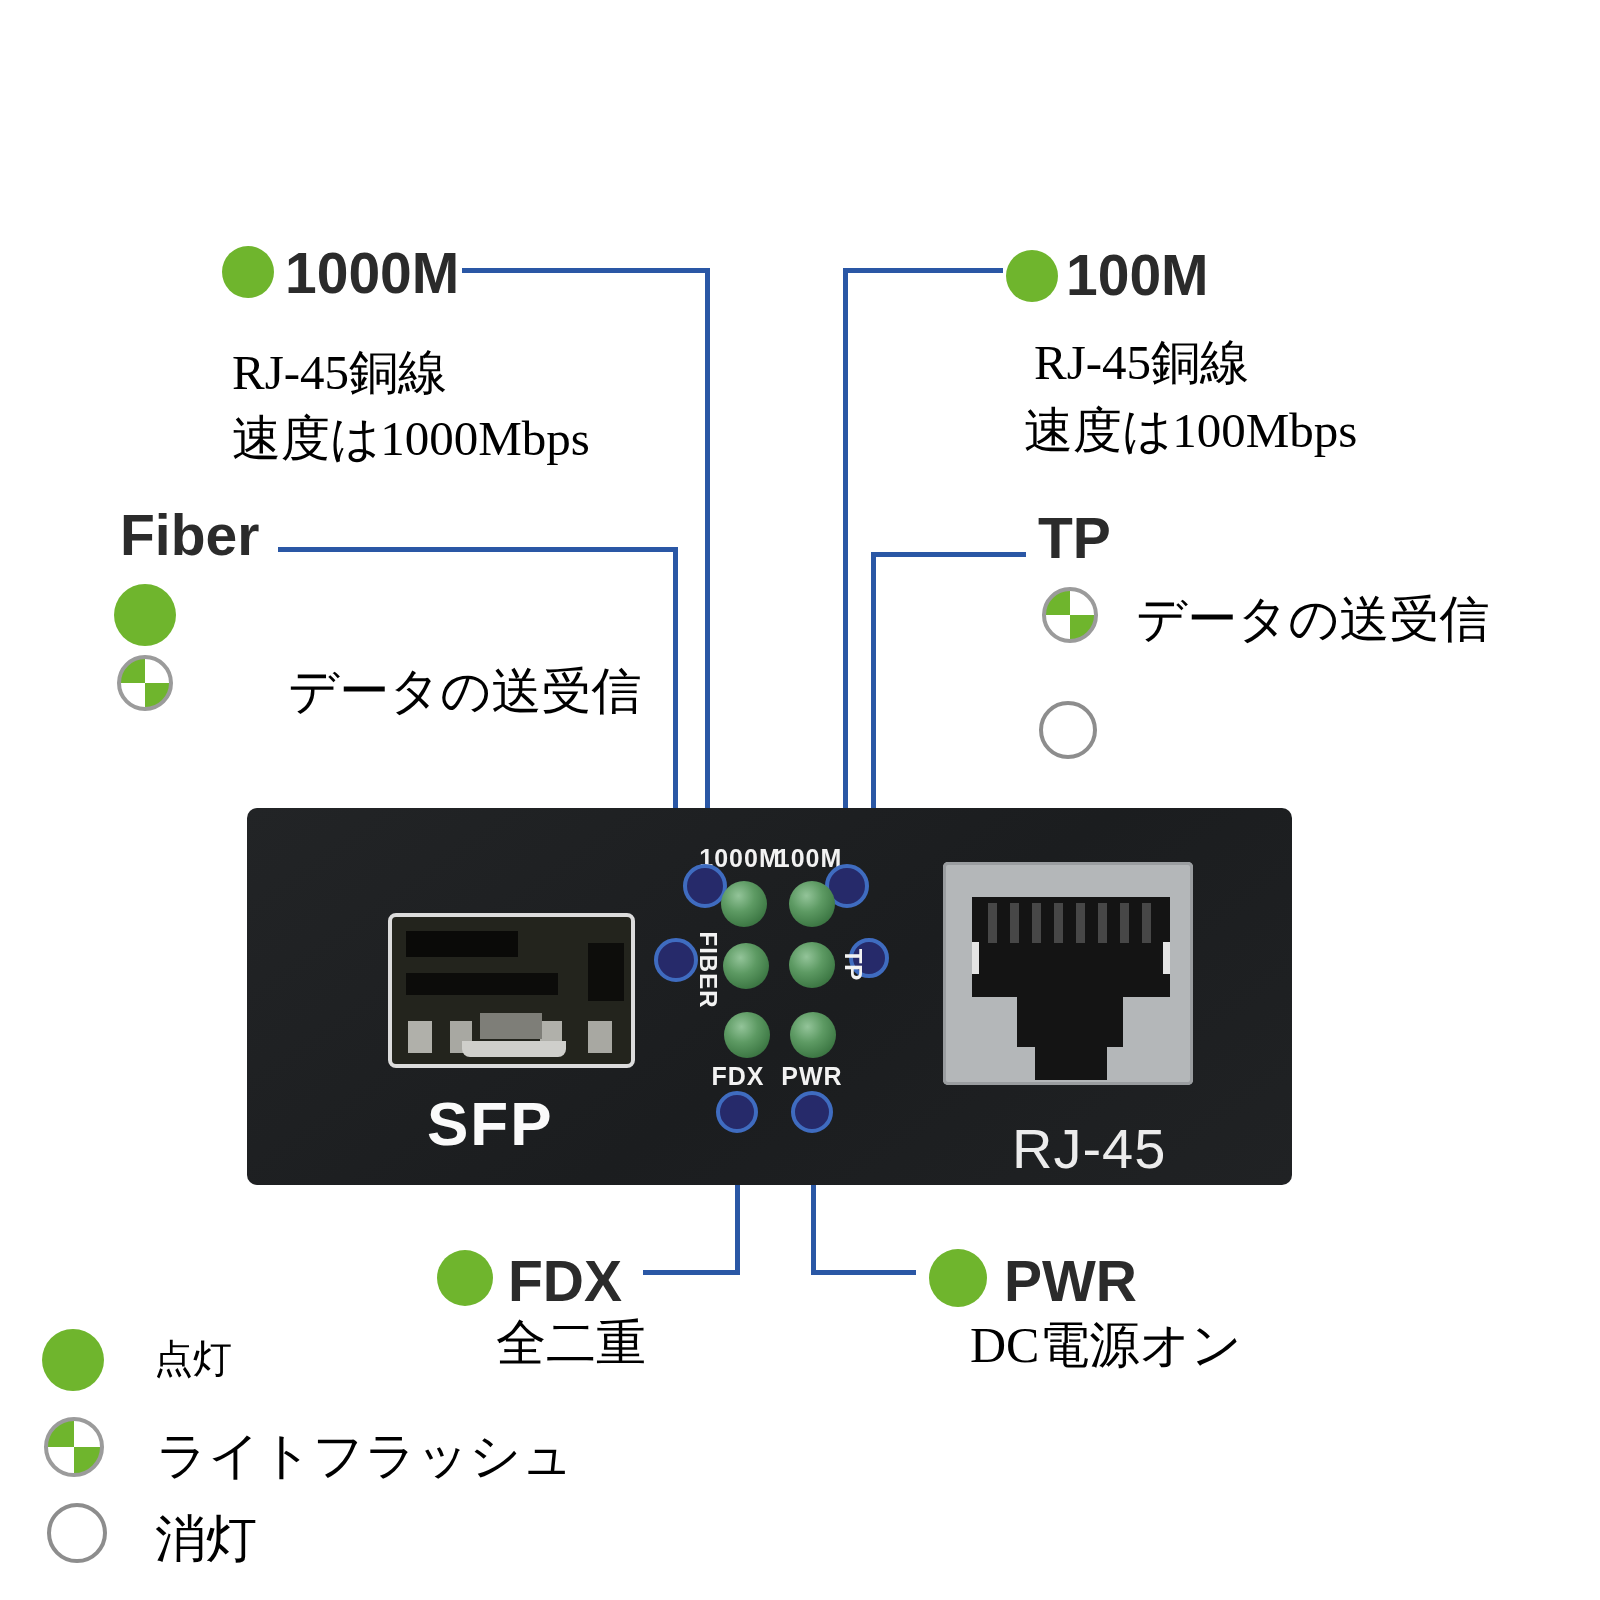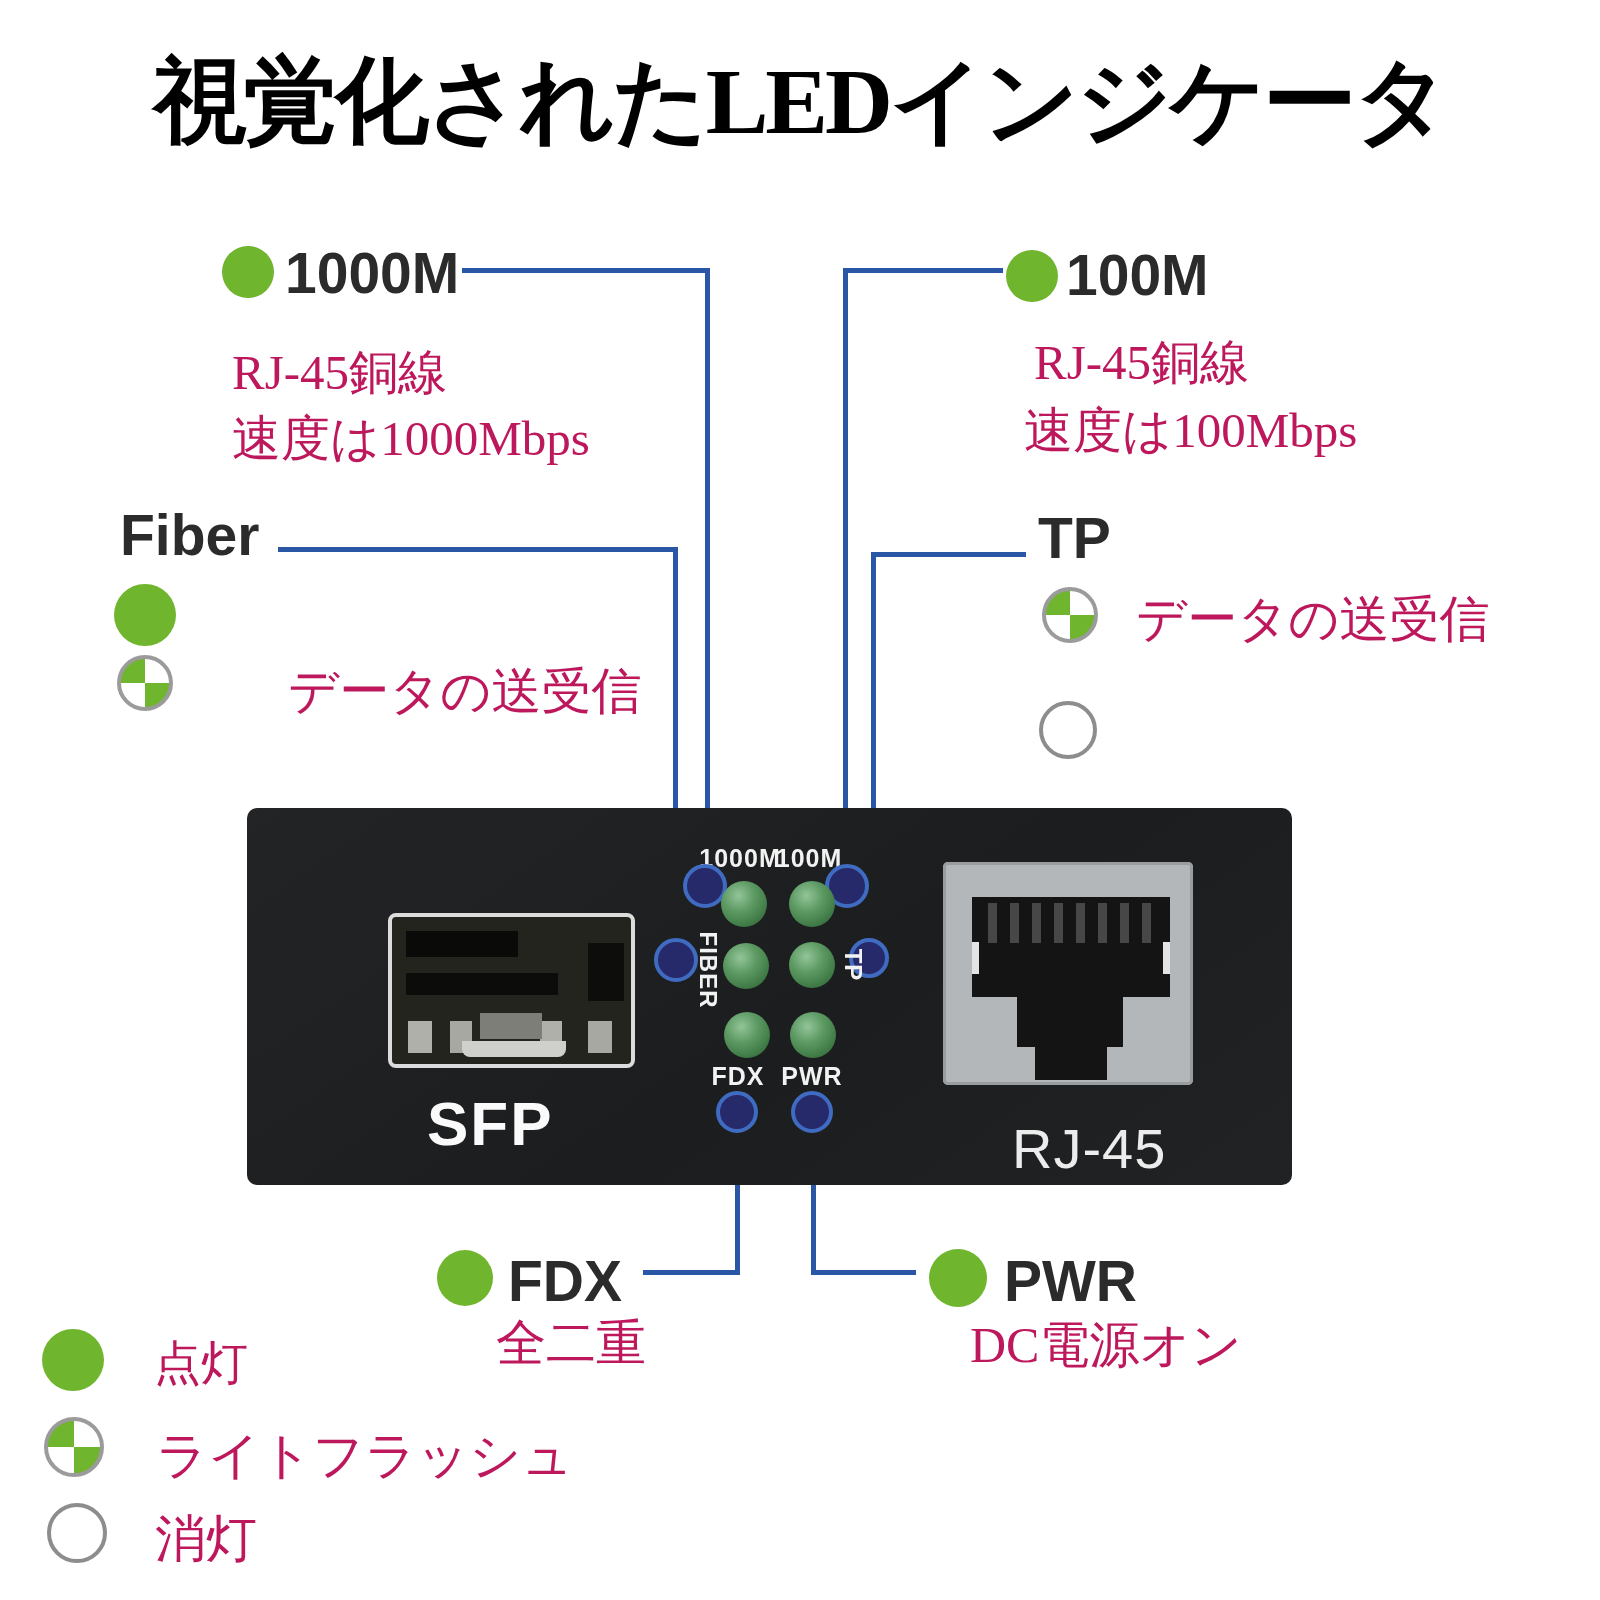--- a/index.html
+++ b/index.html
@@ -2,21 +2,21 @@
 <html><head>
 <meta charset="utf-8">
 <style>
   html,body{margin:0;padding:0;background:#fff;}
   .canvas{position:relative;width:1600px;height:1600px;background:#ffffff;overflow:hidden;
           font-family:"Liberation Sans",sans-serif;}
   .abs{position:absolute;}
   .title{width:100%;text-align:center;font-family:"Liberation Serif","DejaVu Serif",serif;
          font-weight:700;font-size:94px;color:#000;letter-spacing:-3px;white-space:nowrap;}
   .callout-label{font-weight:700;font-size:57px;color:#2b2b2b;white-space:nowrap;}
-  .serif-text{font-family:"Liberation Serif","DejaVu Serif",serif;font-size:49px;color:#be185d;white-space:nowrap;}
+  .serif-text{font-family:"Liberation Serif","DejaVu Serif",serif;font-size:49px;color:#000000;white-space:nowrap;}
   .line{background:#2a57a5;}
   .dot{border-radius:50%;}
   .dot-on{background:#6fb52d;}
   .dot-flash{background:conic-gradient(#ffffff 0 25%, #6fb52d 25% 50%, #ffffff 50% 75%, #6fb52d 75% 100%);
              border:4px solid #9b9b9b;}
   .dot-off{background:#ffffff;border:4px solid #8d8d8d;}
   .device{background:linear-gradient(145deg,#222426 0%,#1b1d1f 55%,#202224 100%);border-radius:10px;}
   .marker{border-radius:50%;background:#262a6a;border:4px solid #3f6cc0;box-sizing:border-box;}
   .led{border-radius:50%;background:radial-gradient(circle at 38% 32%, #93c499 0%, #5d9a63 38%, #3f7a46 72%, #2d5a34 100%);}
   .dev-label{color:#f2f2f2;font-weight:700;font-size:25px;letter-spacing:1px;white-space:nowrap;}
@@ -28,21 +28,20 @@
   .jack{background:#141414;}
   .pin{background:#474747;}
   .latch{background:#e4e4e4;}
   .rj-text{color:#ececec;font-size:56px;letter-spacing:1px;}
 </style>
 </head>
 <body>
 
 <div class="canvas">
 
-  <div class="abs title" style="top:38px;left:0;">視覚化されたLEDインジケータ</div>
 
   <div class="abs line" style="left:462px;top:268px;width:248px;height:5px;"></div>
   <div class="abs line" style="left:705px;top:268px;width:5px;height:598px;"></div>
   <div class="abs line" style="left:843px;top:268px;width:160px;height:5px;"></div>
   <div class="abs line" style="left:843px;top:268px;width:5px;height:598px;"></div>
   <div class="abs line" style="left:278px;top:547px;width:400px;height:5px;"></div>
   <div class="abs line" style="left:673px;top:547px;width:5px;height:393px;"></div>
   <div class="abs line" style="left:871px;top:552px;width:155px;height:5px;"></div>
   <div class="abs line" style="left:871px;top:552px;width:5px;height:388px;"></div>
   <div class="abs line" style="left:735px;top:1132px;width:5px;height:143px;"></div>
@@ -129,19 +128,19 @@
 
   <div class="abs dot dot-on" style="left:437px;top:1250px;width:56px;height:56px;"></div>
   <div class="abs callout-label" style="left:508px;top:1248px;">FDX</div>
   <div class="abs serif-text" style="left:496px;top:1310px;font-size:50px;">全二重</div>
 
   <div class="abs dot dot-on" style="left:929px;top:1249px;width:58px;height:58px;"></div>
   <div class="abs callout-label" style="left:1004px;top:1248px;">PWR</div>
   <div class="abs serif-text" style="left:970px;top:1312px;font-size:50px;">DC電源オン</div>
 
   <div class="abs dot dot-on" style="left:42px;top:1329px;width:62px;height:62px;"></div>
-  <div class="abs serif-text" style="left:154px;top:1332px;font-size:47px;">点灯</div>
+  <div class="abs serif-text" style="left:154px;top:1332px;font-size:39px;">点灯</div>
   <div class="abs dot dot-flash" style="left:44px;top:1417px;width:52px;height:52px;"></div>
   <div class="abs serif-text" style="left:156px;top:1422px;font-size:51px;">ライトフラッシュ</div>
   <div class="abs dot dot-off" style="left:47px;top:1503px;width:52px;height:52px;"></div>
   <div class="abs serif-text" style="left:155px;top:1505px;font-size:51px;">消灯</div>
 
 </div>
 
 </body></html>

